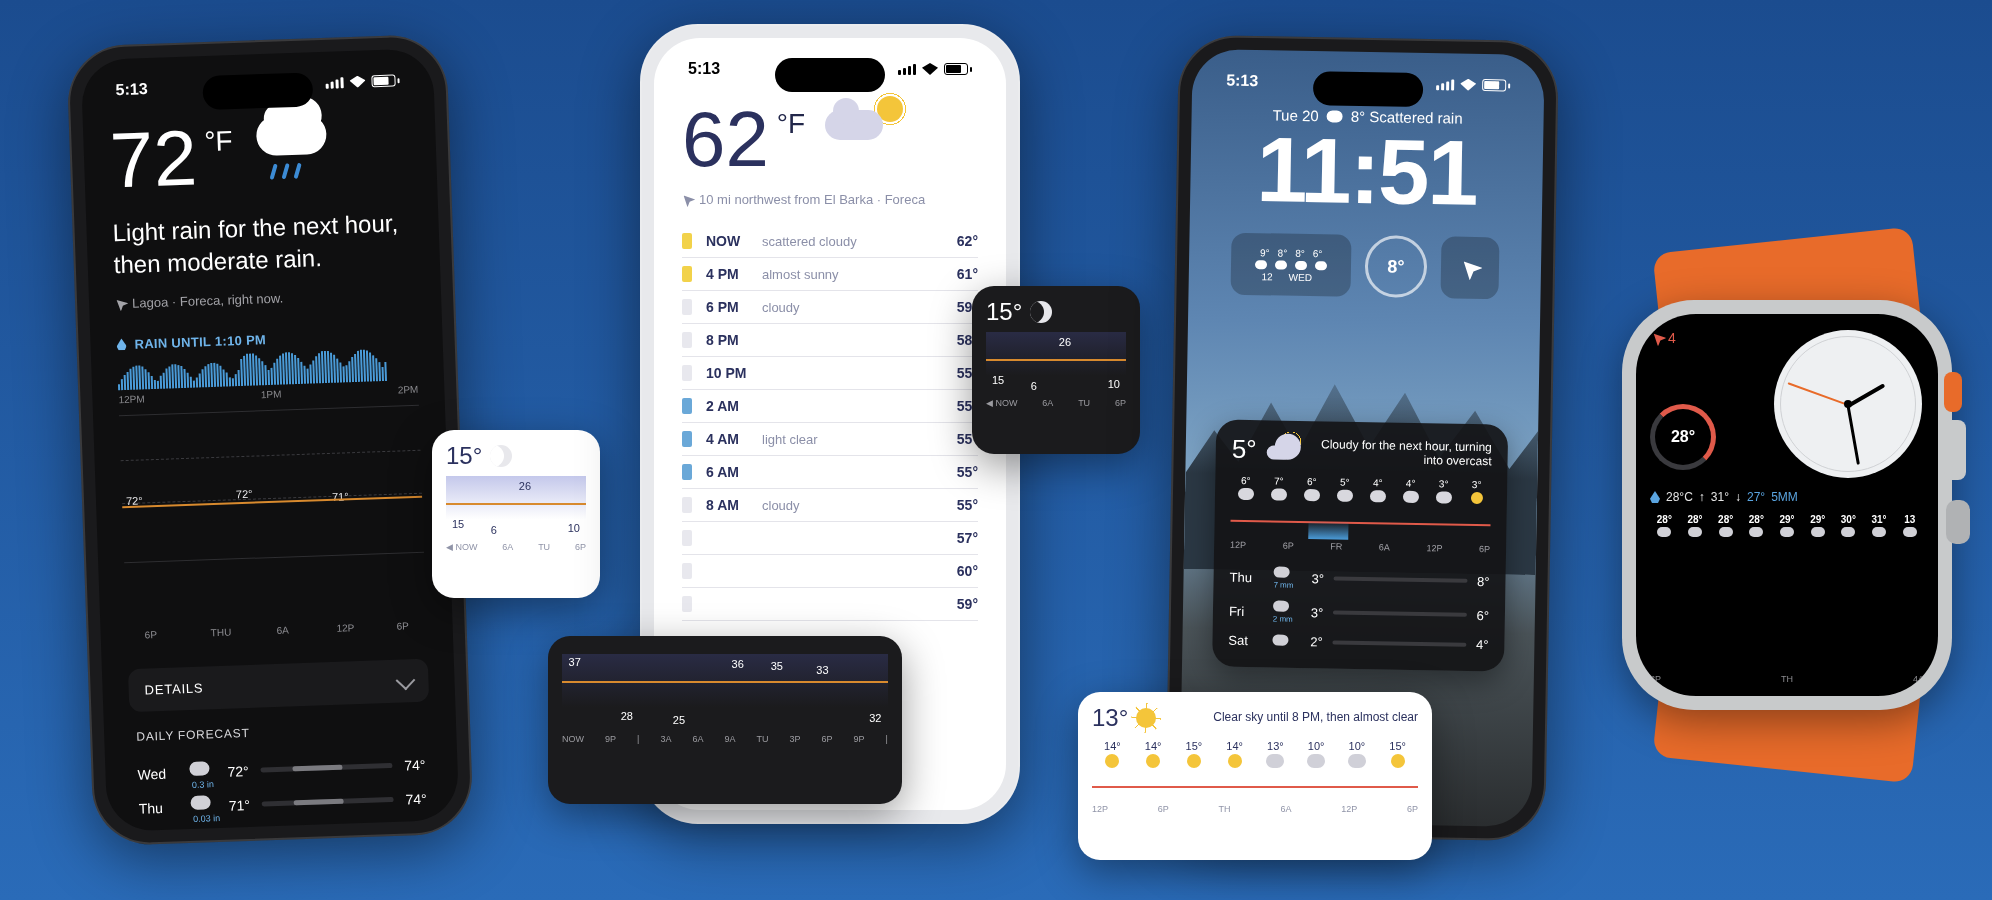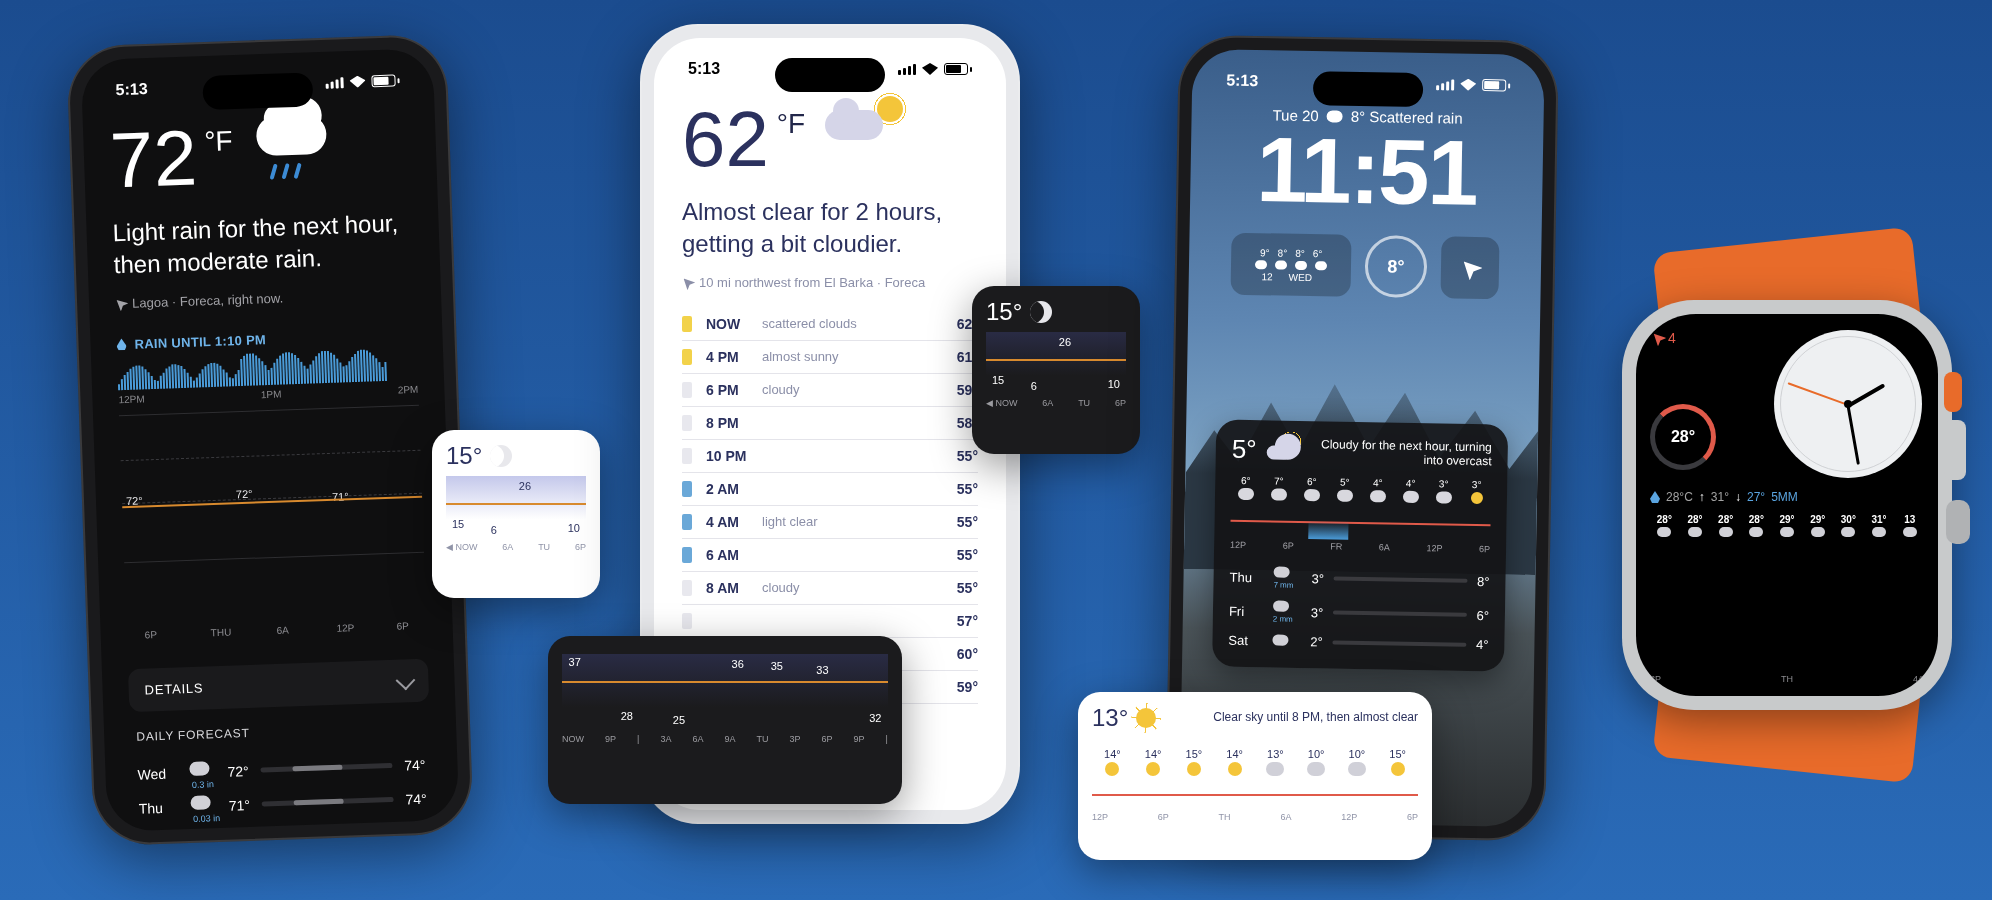--- a/index.html
+++ b/index.html
@@ -80,21 +80,21 @@
 .w-light{background:#fff;color:#2b315e}
 .w-head{display:flex;align-items:center;gap:8px;font-size:24px;font-weight:500}
 .w-desc{font-size:12px;text-align:right;flex:1;line-height:1.3}
 .moon{width:22px;height:22px;border-radius:50%;background:#e8e8ec;position:relative;overflow:hidden}
 .moon::after{content:"";position:absolute;width:22px;height:22px;border-radius:50%;background:#1b1b1d;left:-8px}
 .w-light .moon::after{background:#fff}
 .sunny{width:20px;height:20px;background:#f4c53a;border-radius:50%;position:relative}
 .sunny::before{content:"";position:absolute;inset:-5px;background:repeating-conic-gradient(#f4c53a 0 6deg,transparent 6deg 45deg);border-radius:50%;clip-path:circle(50%)}
 .wchart{height:62px;margin-top:6px;position:relative;background:linear-gradient(180deg,rgba(78,85,170,.28),transparent 70%)}
 .wchart .n{position:absolute;font-size:11px}
-.whours{display:flex;gap:0;margin-top:16px}
+.whours{display:flex;gap:0;margin-top:8px}
 .whours .wh{flex:1;text-align:center;font-size:11px}
 .whours .wh .wi{width:18px;height:14px;margin:2px auto;background:#d0d0d8;border-radius:8px;position:relative}
 .whours .wh .wi.sun{background:#f4c53a;border-radius:50%;width:14px;height:14px}
 .wdaily{margin-top:10px;font-size:13px}
 .wdaily .wr{display:flex;align-items:center;gap:10px;padding:5px 0}
 .wdaily .wr .b{flex:1;height:4px;background:#3a3a3e;border-radius:2px}
 
 .lswidget{position:absolute;left:30px;right:30px;top:370px;background:rgba(20,20,22,.92);border-radius:22px;padding:14px 16px;color:#fff;box-shadow:0 10px 30px rgba(0,0,0,.4)}
 .lswidget .top{display:flex;align-items:center;gap:10px}
 .lswidget .temp{font-size:26px;font-weight:500}
@@ -119,21 +119,21 @@
 .wtop .comp{display:flex;align-items:center;gap:4px;color:#e05a4a}
 .analog{width:148px;height:148px;background:#eef0f2;border-radius:50%;position:relative;margin-left:auto}
 .analog::before{content:"";position:absolute;inset:6px;border-radius:50%;border:1px solid #cfd1d4}
 .analog .hand{position:absolute;left:50%;top:50%;transform-origin:left center;background:#000;height:4px;border-radius:2px}
 .analog .hand.h{width:42px;transform:rotate(-30deg)}
 .analog .hand.m{width:60px;height:3px;transform:rotate(80deg)}
 .analog .hand.s{width:64px;height:2px;background:#e86b2a;transform:rotate(200deg)}
 .analog .dot{position:absolute;left:50%;top:50%;width:8px;height:8px;background:#000;border-radius:50%;transform:translate(-50%,-50%)}
 .wring{position:absolute;left:14px;top:90px;width:66px;height:66px;border:5px solid #3a3a3e;border-top-color:#e05a4a;border-right-color:#e05a4a;border-radius:50%;display:flex;align-items:center;justify-content:center;font-size:16px;font-weight:600}
 .wstrip{position:absolute;left:14px;right:14px;top:176px;font-size:12px;display:flex;align-items:center;gap:6px}
-.wstrip .r{color:#a3a3a3}.wstrip .b{color:#5aa4e0}
+.wstrip .r{color:#e5e5e5}.wstrip .b{color:#5aa4e0}
 .whourly{position:absolute;left:14px;right:14px;top:200px;display:flex;gap:2px}
 .whourly .c{flex:1;text-align:center;font-size:10px}
 .whourly .c .t{font-weight:600}
 .whourly .c .ic{width:14px;height:10px;background:#d0d0d6;border-radius:6px;margin:2px auto}
 .wxl{position:absolute;left:14px;right:14px;bottom:12px;display:flex;justify-content:space-between;font-size:9px;color:#8a8a8e}
 .gridline{position:absolute;left:0;right:0;border-top:1px dashed #3a3a3e}
 </style>
 </head>
 <body>
 
@@ -368,30 +368,29 @@
     </div>
     <div class="content">
       <div class="big-temp">
         <span class="t">62</span>
         <span class="u">°F</span>
         <span class="ic-sun-cloud">
             <span class="sun"></span>
             <span class="cl"></span>
           </span>
       </div>
-      <div class="summary">Almost clear for 2 hours, getting a bit cloudier.</div>
       <div class="loc">
           <span class="navarrow"></span>
           <span>10 mi northwest from El Barka · Foreca</span>
         </div>
       <div class="hourly" id="hourly2">
           <div class="hrow">
             <span class="hstripe" style="background:#f2d24a"></span>
             <span class="htime">NOW</span>
-            <span class="hcond">scattered clouds</span>
+            <span class="hcond">scattered cloudy</span>
             <span class="htemp">62°</span>
           </div>
           <div class="hrow">
             <span class="hstripe" style="background:#f2d24a"></span>
             <span class="htime">4 PM</span>
             <span class="hcond">almost sunny</span>
             <span class="htemp">61°</span>
           </div>
           <div class="hrow">
             <span class="hstripe" style="background:#e8e8ee"></span>

